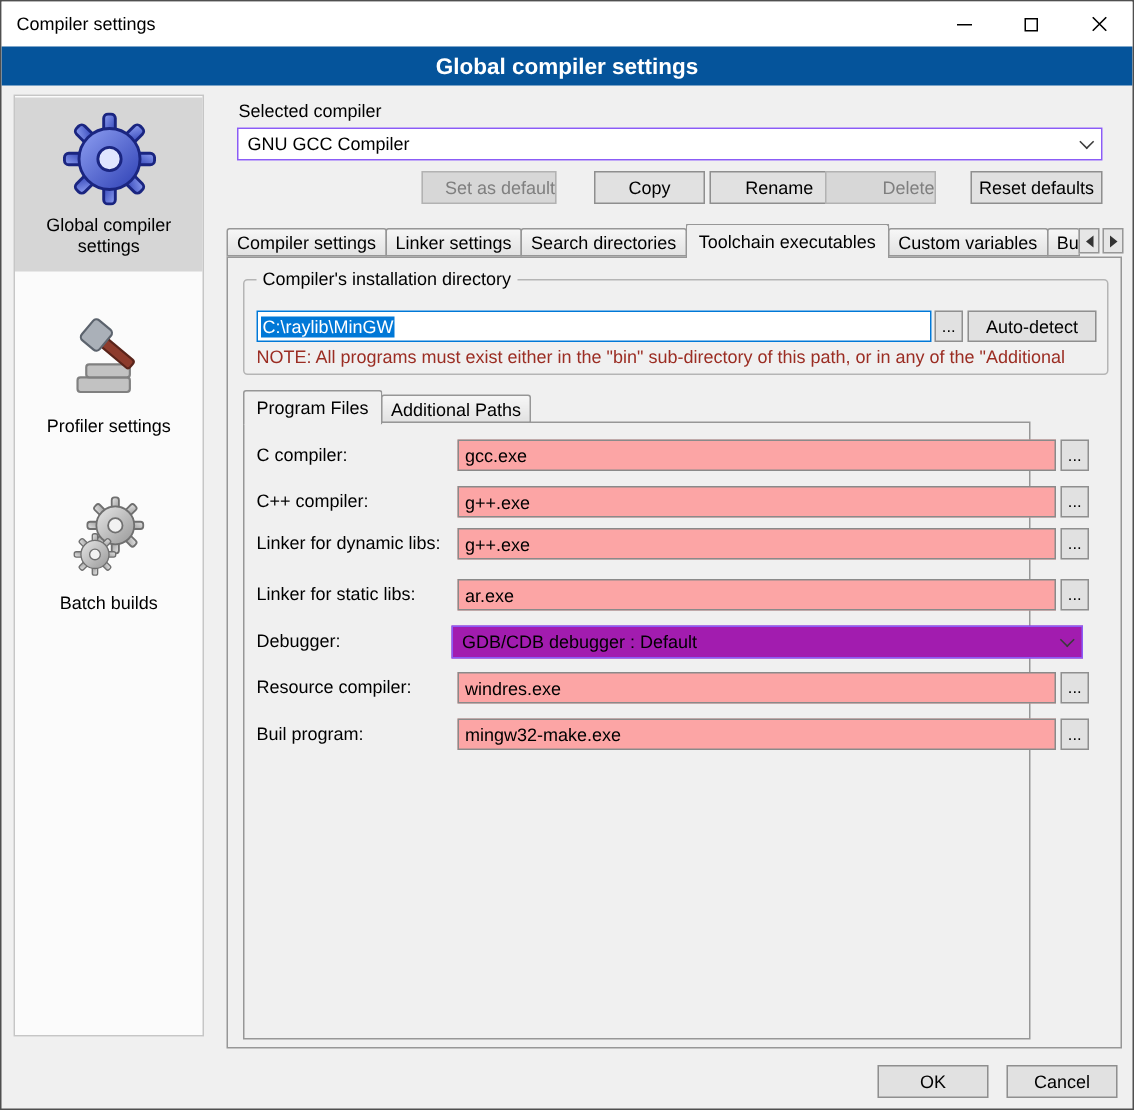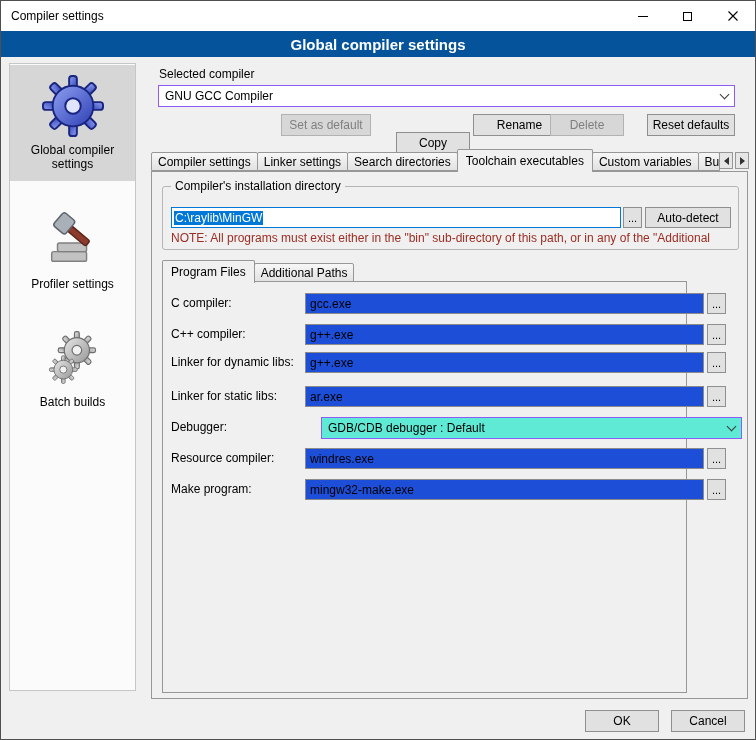--- a/index.html
+++ b/index.html
@@ -24,21 +24,21 @@
   .sidebar{position:absolute;left:8px;top:62px;width:127px;height:628px;background:#fbfbfb;border:1px solid #c6c6c6;padding-top:1px;}
   .side-item{text-align:center;padding:10px 2px;cursor:pointer;}
   .side-item.selected{background:#d6d6d6;}
   .side-icon{display:block;margin:0 auto 6px auto;}
   .side-label{font-size:12px;line-height:14px;display:block;}
   
   .static-lbl{position:absolute;}
   .combo{display:flex;align-items:center;background:#fff;border:1px solid #8b5cf6;padding:0 6px;height:22px;position:absolute;cursor:pointer;overflow:hidden;white-space:nowrap;}
   .chev{margin-left:auto;width:7px;height:7px;border-right:1.5px solid #3a3a3a;border-bottom:1.5px solid #3a3a3a;transform:rotate(45deg);flex:none;margin-top:-4px;}
   .btn{position:absolute;height:22px;background:#e1e1e1;border:1px solid #8f8f8f;font-size:12px;cursor:pointer;}
-  .btn.disabled{background:#d7d7d7;border-color:#b2b2b2;color:#7f7f7f;cursor:default;}
+  .btn.disabled{background:#d7d7d7;border-color:#b2b2b2;color:#7f7f7f;cursor:default;text-align:right;}
   
   .tabbar{position:absolute;left:150px;top:148px;width:598px;height:22px;display:flex;align-items:flex-end;z-index:3;}
   .tab{height:19px;line-height:18px;padding:0 6px;background:linear-gradient(#f7f7f7,#e2e2e2);border:1px solid #979797;border-radius:2px 2px 0 0;margin-right:-1px;white-space:nowrap;cursor:pointer;}
   .tab.active{height:23px;line-height:22px;background:#f0f0f0;border-bottom:none;margin-bottom:-1px;position:relative;z-index:4;padding:0 8px;}
   .tab.trunc{max-width:42px;overflow:hidden;}
   .tab-arrows{margin-left:auto;display:flex;gap:2px;margin-bottom:2px;}
   .arrow-btn{width:14px;height:17px;background:#e6e6e6;border:1px solid #979797;display:flex;align-items:center;justify-content:center;cursor:pointer;padding:0;}
   .tri-left{width:0;height:0;border-top:4px solid transparent;border-bottom:4px solid transparent;border-right:5px solid #333;}
   .tri-right{width:0;height:0;border-top:4px solid transparent;border-bottom:4px solid transparent;border-left:5px solid #333;}
   
@@ -48,23 +48,23 @@
   .path-input{position:absolute;left:8px;top:20px;width:450px;height:21px;background:#fff;border:1px solid #0078d7;display:flex;align-items:center;padding:0 2px;overflow:hidden;cursor:text;}
   .sel-text{background:var(--selection_bg);color:#fff;padding:0 1px;white-space:nowrap;}
   .mini-btn{position:absolute;top:20px;width:19px;height:21px;background:#e1e1e1;border:1px solid #8f8f8f;font-size:11px;cursor:pointer;}
   .note{position:absolute;left:8px;top:44px;width:564px;white-space:nowrap;overflow:hidden;color:var(--note_text);}
   
   .subtabbar{position:absolute;left:10px;top:88px;height:22px;display:flex;align-items:flex-end;z-index:3;}
   .subpanel{position:absolute;left:10px;top:109px;width:525px;height:412px;border:1px solid #979797;background:#f0f0f0;z-index:2;}
   
   .form-row{position:absolute;left:0;width:100%;height:21px;}
   .f-label{position:absolute;left:8px;top:3px;white-space:nowrap;}
-  .f-input{position:absolute;left:142px;top:0;width:399px;height:21px;border:1px solid #8a8a8a;padding:0 4px;font-size:12px;background:#1d4ed8;}
+  .f-input{position:absolute;left:142px;top:0;width:399px;height:21px;border:1px solid #8a8a8a;padding:0 4px;font-size:12px;background:#fca5a5;}
   .browse-btn{position:absolute;left:544px;top:0;width:19px;height:21px;background:#e1e1e1;border:1px solid #8f8f8f;font-size:11px;cursor:pointer;}
-  .f-combo{left:158px;top:0;width:421px;background:#5eead4;text-align:center;}
+  .f-combo{left:138px;top:0;width:421px;background:#a21caf;text-align:center;}
 </style>
 </head>
 <body>
 
 <div class="window">
 
   <div class="titlebar">
     <span class="title-text">Compiler settings</span>
     <div class="win-controls">
       <button class="win-btn">
@@ -163,21 +163,21 @@
     </div>
   </div>
 
   <span class="static-lbl" style="left:158px;top:66px;">Selected compiler</span>
   <div class="combo" style="left:157px;top:84px;width:577px;">
     <span>GNU GCC Compiler</span>
     <span class="chev"></span>
   </div>
 
   <button class="btn disabled" style="left:280px;top:113px;width:90px;">Set as default</button>
-  <button class="btn" style="left:395px;top:113px;width:74px;margin-top:18px;">Copy</button>
+  <button class="btn" style="left:395px;top:113px;width:74px;">Copy</button>
   <button class="btn" style="left:472px;top:113px;width:93px;">Rename</button>
   <button class="btn disabled" style="left:549px;top:113px;width:74px;">Delete</button>
   <button class="btn" style="left:646px;top:113px;width:88px;">Reset defaults</button>
 
   <div class="tabbar">
     <span class="tab">Compiler settings</span>
     <span class="tab">Linker settings</span>
     <span class="tab">Search directories</span>
     <span class="tab active">Toolchain executables</span>
     <span class="tab">Custom variables</span>
@@ -243,21 +243,21 @@
         </div>
       </div>
 
       <div class="form-row" style="top:166px;">
         <span class="f-label">Resource compiler:</span>
         <input class="f-input" value="windres.exe" style="">
         <button class="browse-btn">...</button>
       </div>
 
       <div class="form-row" style="top:197px;">
-        <span class="f-label">Make program:</span>
+        <span class="f-label">Buil program:</span>
         <input class="f-input" value="mingw32-make.exe" style="">
         <button class="browse-btn">...</button>
       </div>
 
     </div>
   </div>
 
   <button class="btn" style="left:584px;top:709px;width:74px;">OK</button>
   <button class="btn" style="left:670px;top:709px;width:74px;">Cancel</button>
 

